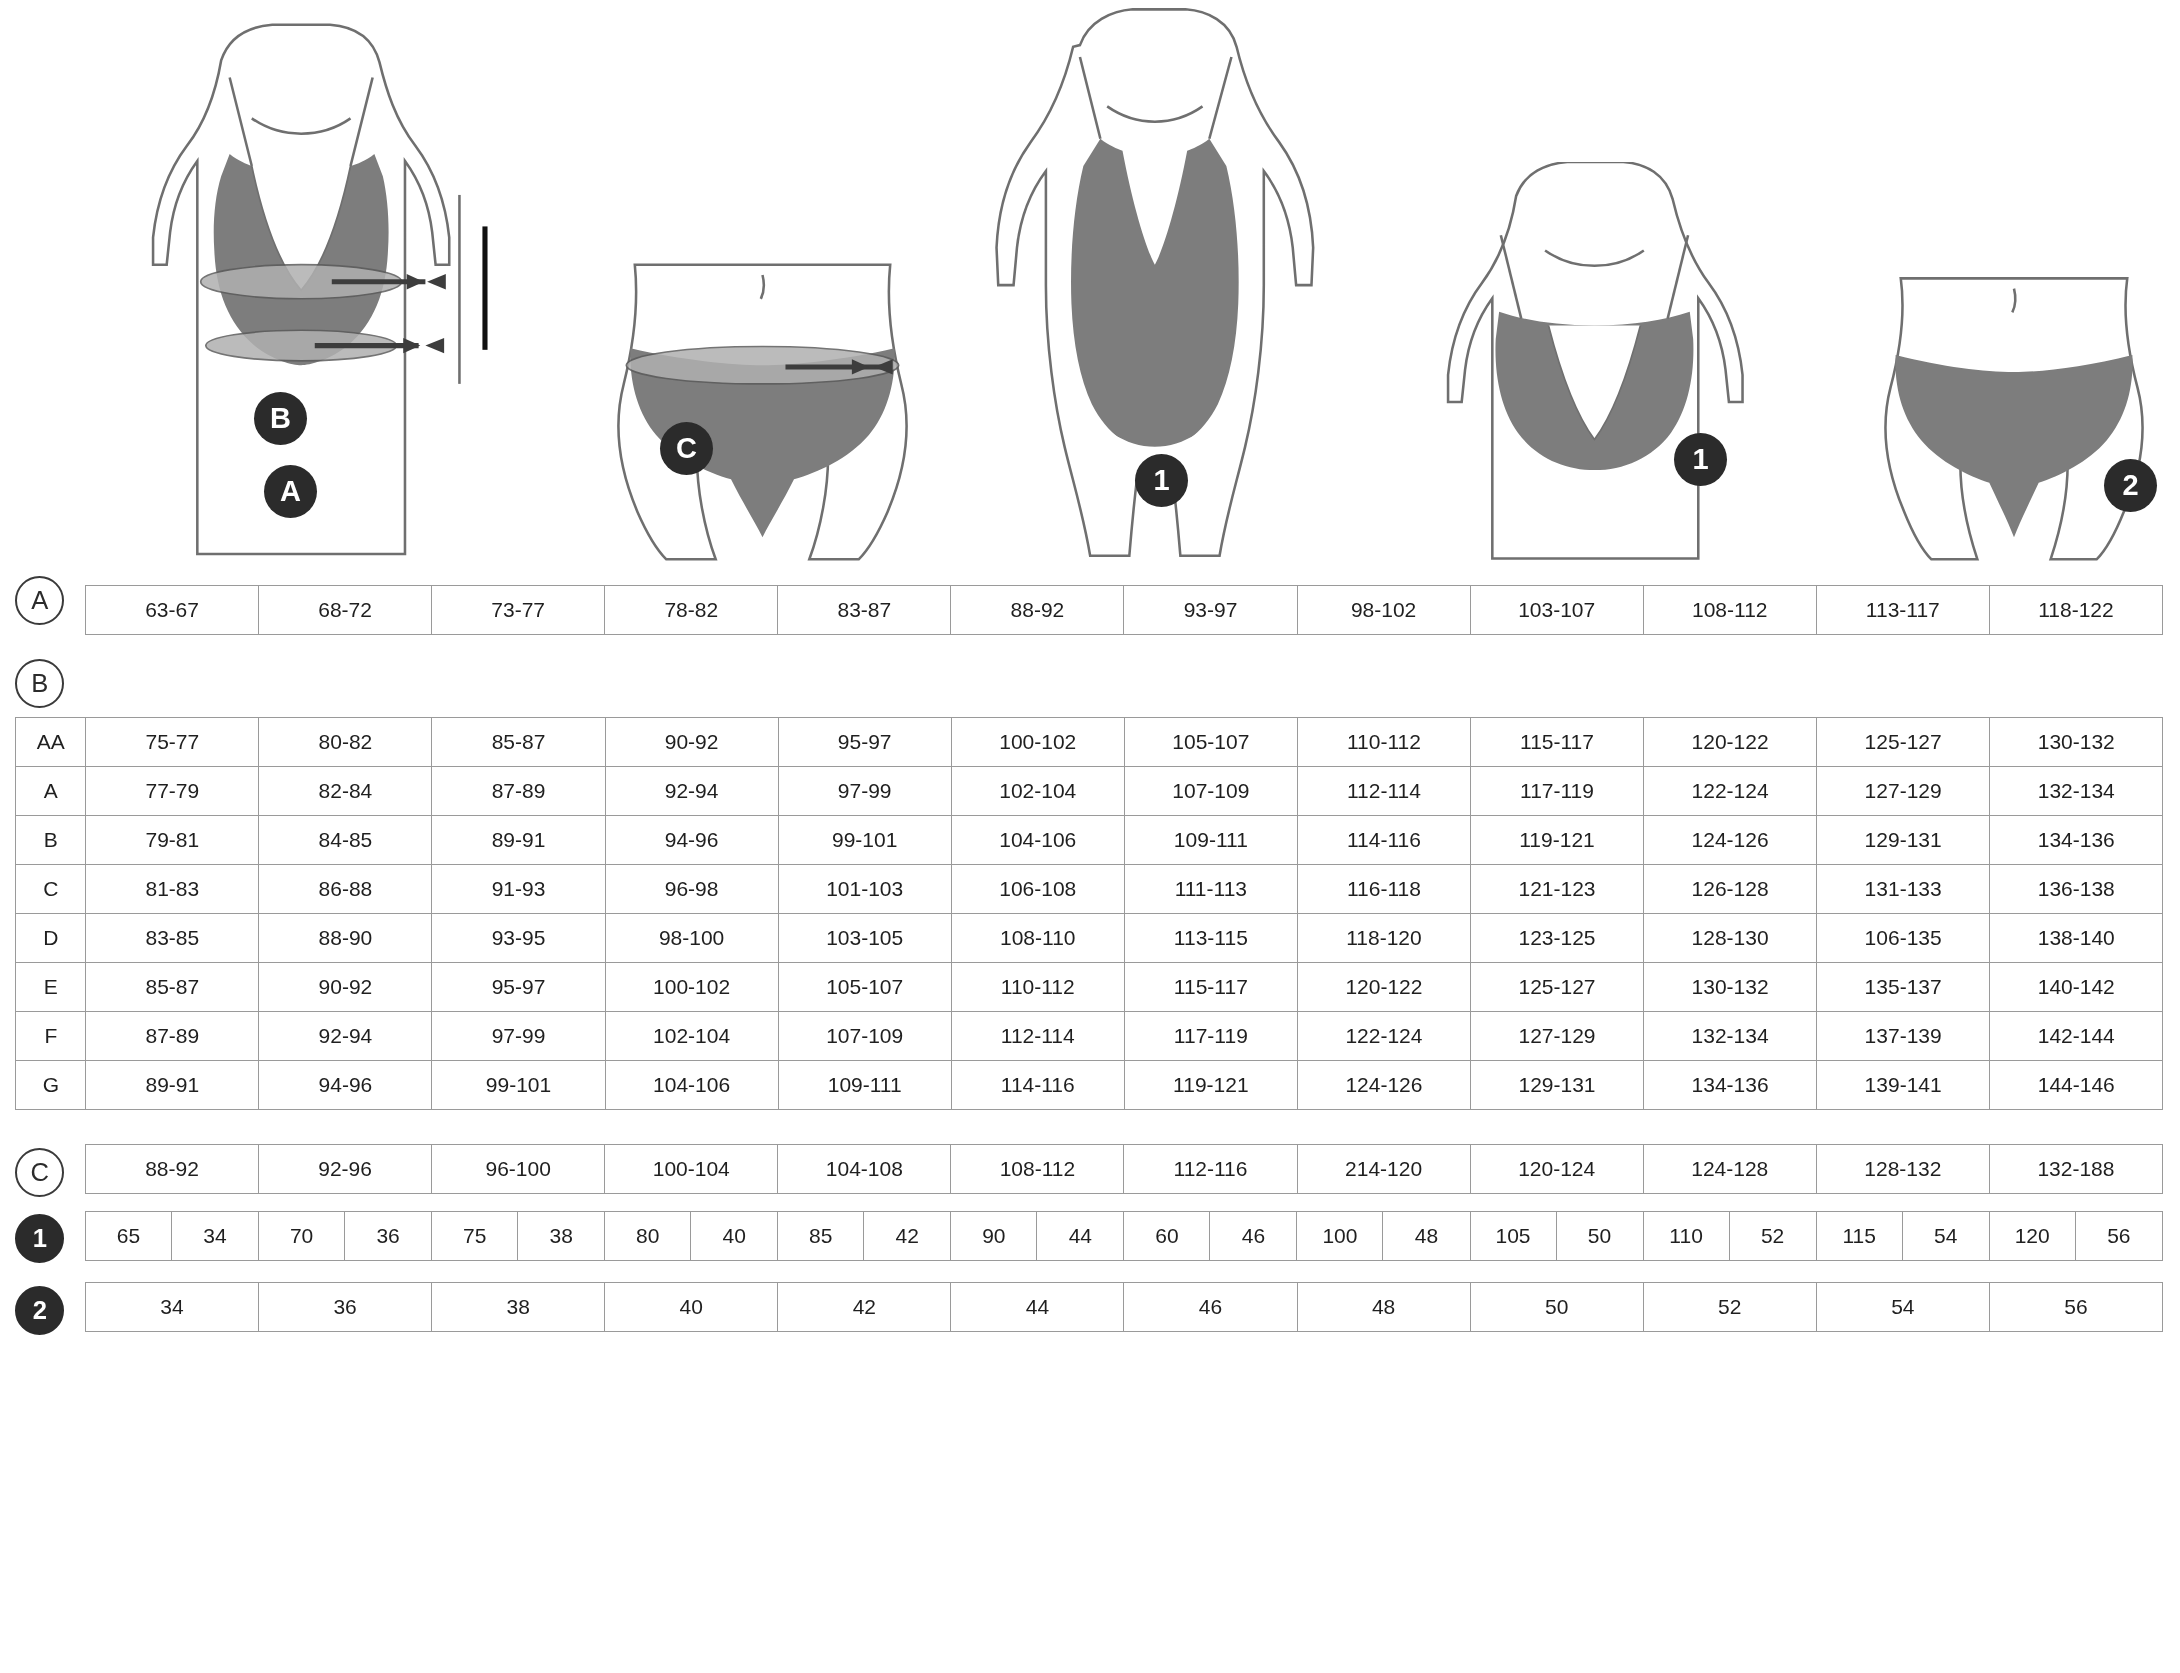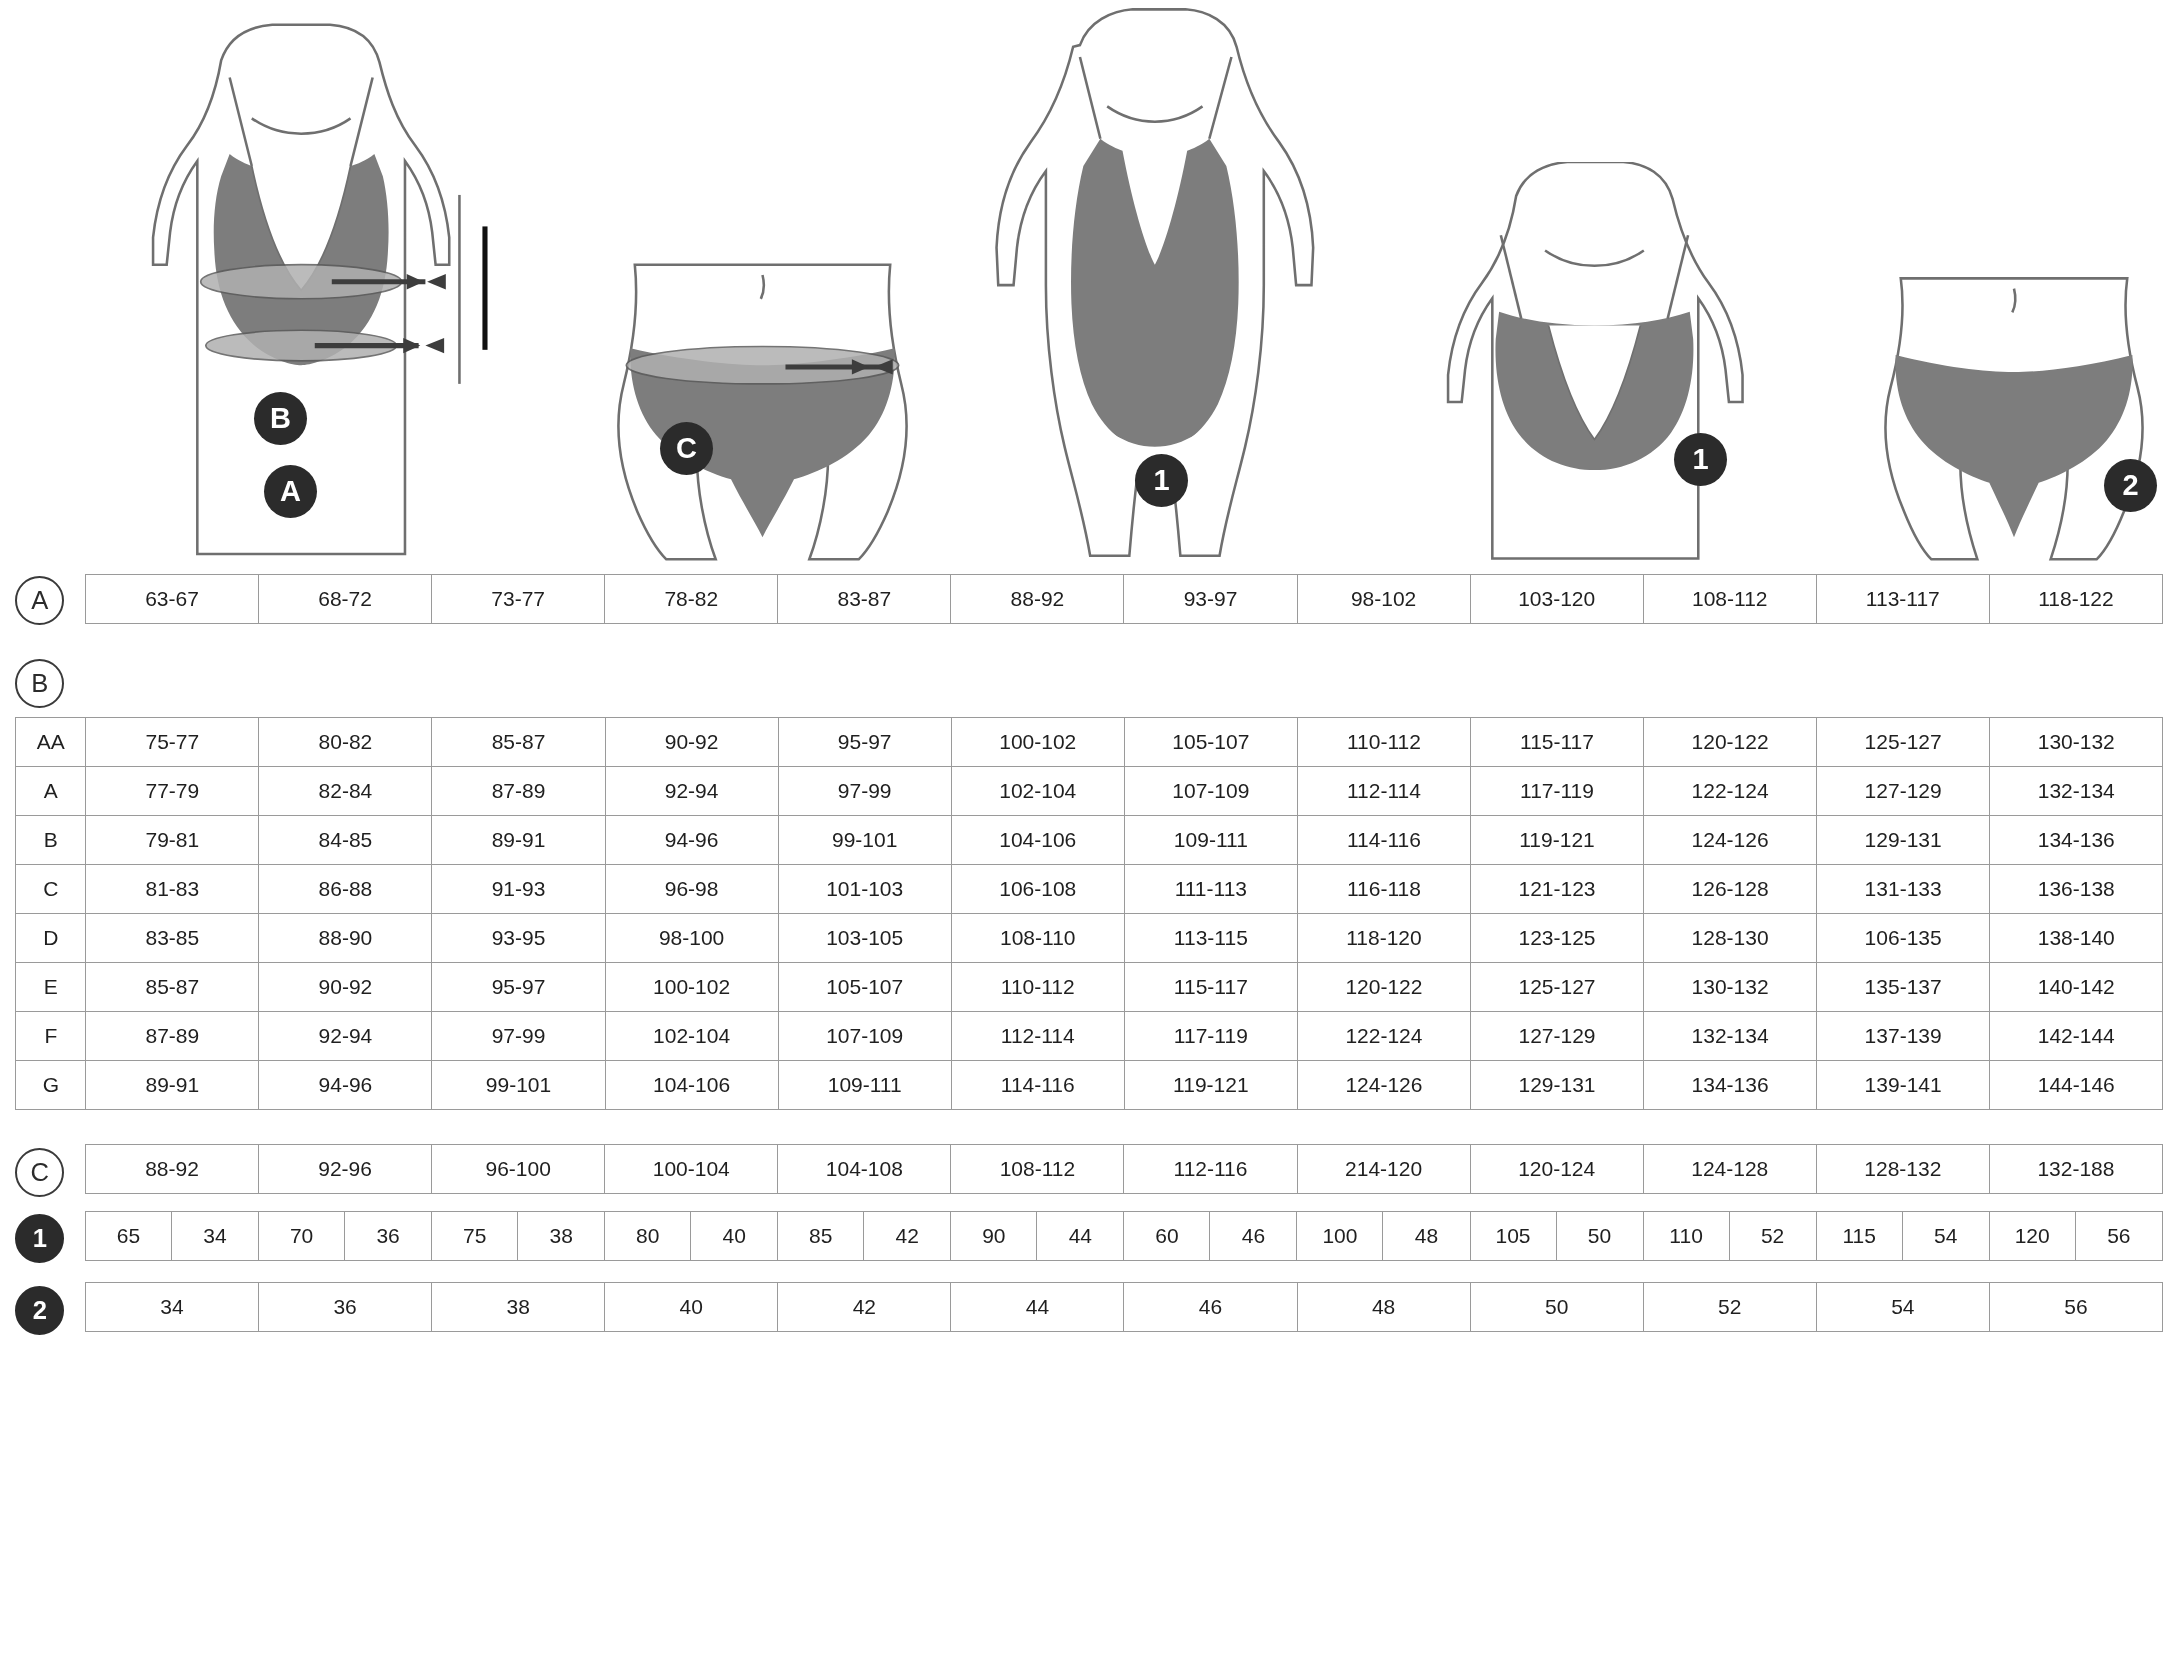--- a/index.html
+++ b/index.html
@@ -217,32 +217,32 @@
                  C192 272 182 292 175 310 C168 292 158 272 146 246
                  C122 238 88 222 66 196 C44 170 34 134 36 96 Z" fill="#7d7d7d"></path>
       </svg>
       <div class="badge" style="left:239px; top:186px;">2</div>
     </div>
 
   </div>
 
   <div class="row-wrap" style="height:77px;">
     <div class="side-badge" style="top:13.6px;">A</div>
-    <table class="grid band-table" style="position:absolute; left:85px; top:12px; width:2078px;">
+    <table class="grid band-table" style="position:absolute; left:85px; top:23px; width:2078px;">
       <tbody>
           <tr>
         <td class="shade" style="width:173px">63-67</td>
         <td class="shade" style="width:173px">68-72</td>
         <td class="white" style="width:173px">73-77</td>
         <td class="shade" style="width:173px">78-82</td>
         <td class="shade" style="width:173px">83-87</td>
         <td class="white" style="width:173px">88-92</td>
         <td class="white" style="width:173px">93-97</td>
         <td class="shade" style="width:173px">98-102</td>
-        <td class="shade" style="width:173px">103-120</td>
+        <td class="shade" style="width:173px">103-107</td>
         <td class="white" style="width:173px">108-112</td>
         <td class="white" style="width:173px">113-117</td>
         <td class="shade" style="width:173px">118-122</td>
       </tr>
     </tbody>
       </table>
   </div>
 
   <div class="row-wrap" style="height:78px;">
     <div class="side-badge" style="top:20.4px;">B</div>

